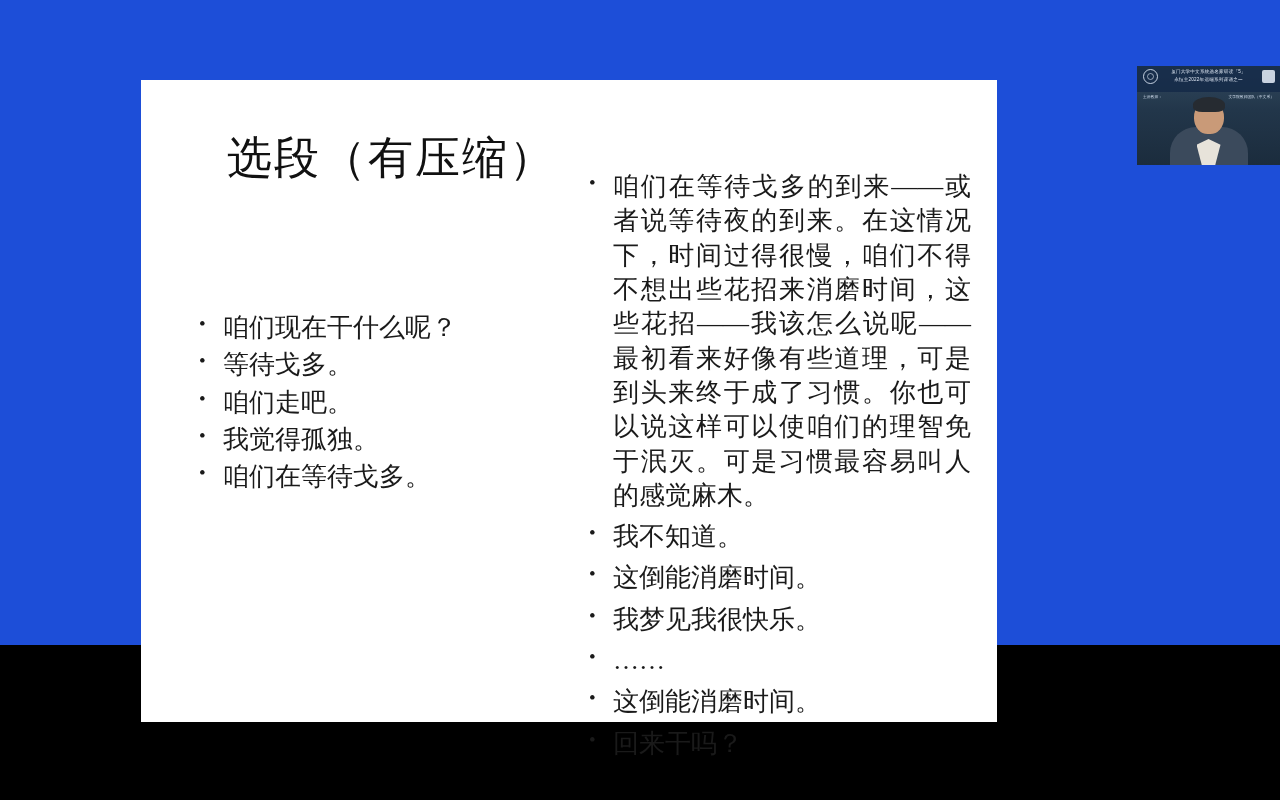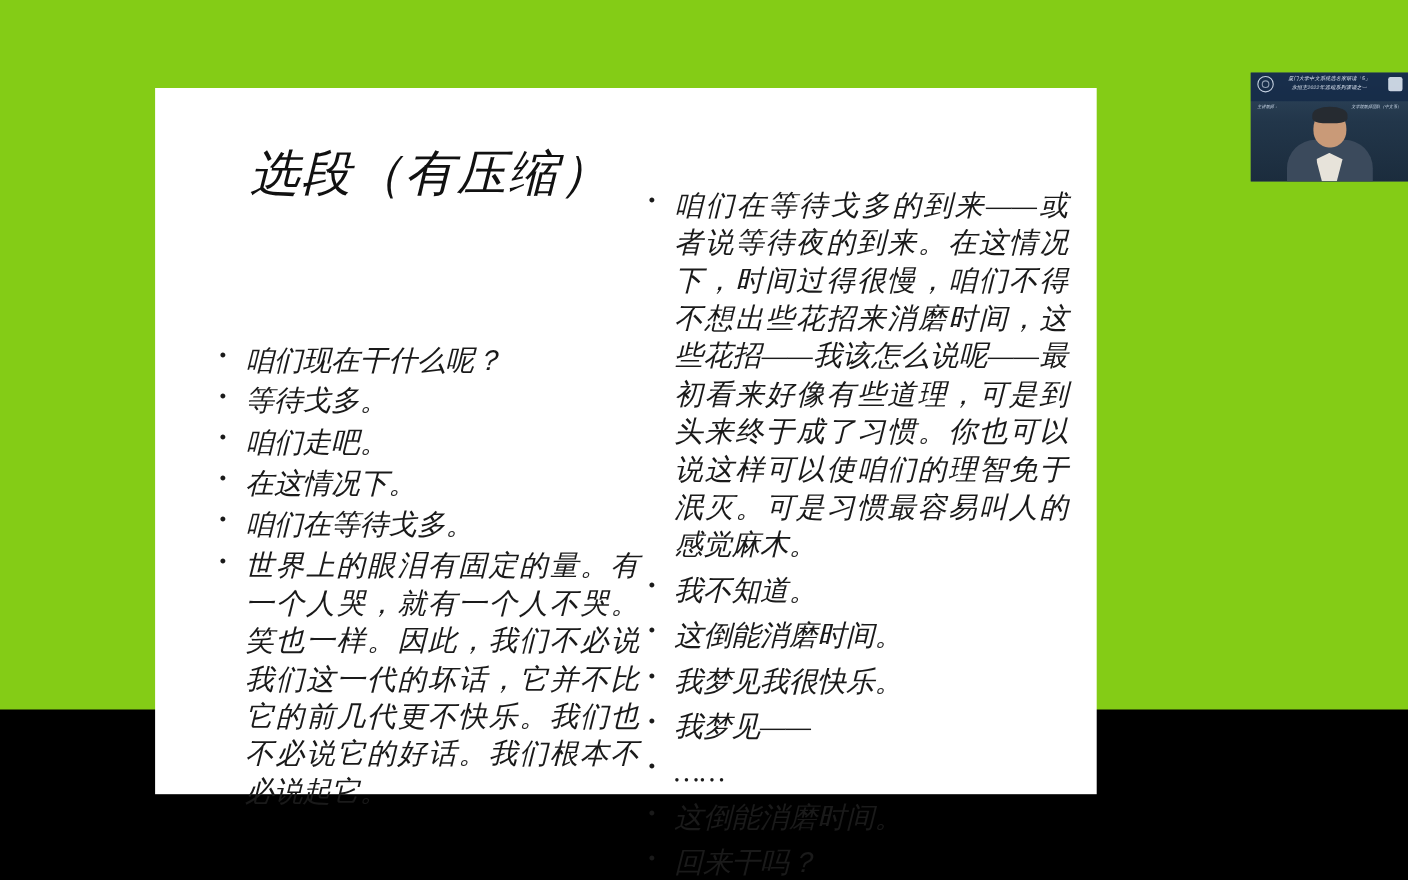--- a/index.html
+++ b/index.html
@@ -9,22 +9,21 @@
     width: 1280px;
     height: 800px;
     overflow: hidden;
     font-family: "Liberation Sans", sans-serif;
   }
 
   #stage {
     position: relative;
     width: 1280px;
     height: 645px;
-    background: #84cc16;
-    font-style: italic;
+    background: #1d4ed8;
   }
 
   
   #slide {
     position: absolute;
     left: 141px;
     top: 80px;
     width: 856px;
     height: 642px;
     background: #ffffff;
@@ -227,33 +226,31 @@
 
   <div id="slide">
 
     <div id="slide-title">选段（有压缩）</div>
 
     <div class="col" id="col-left">
       <ul class="bullets">
         <li>咱们现在干什么呢？</li>
         <li>等待戈多。</li>
         <li>咱们走吧。</li>
-        <li>在这情况下。</li>
+        <li>我觉得孤独。</li>
         <li>咱们在等待戈多。</li>
-        <li class="paragraph">世界上的眼泪有固定的量。有一个人哭，就有一个人不哭。笑也一样。因此，我们不必说我们这一代的坏话，它并不比它的前几代更不快乐。我们也不必说它的好话。我们根本不必说起它。</li>
       </ul>
     </div>
 
     <div class="col" id="col-right">
       <ul class="bullets">
         <li class="paragraph">咱们在等待戈多的到来——或者说等待夜的到来。在这情况下，时间过得很慢，咱们不得不想出些花招来消磨时间，这些花招——我该怎么说呢——最初看来好像有些道理，可是到头来终于成了习惯。你也可以说这样可以使咱们的理智免于泯灭。可是习惯最容易叫人的感觉麻木。</li>
         <li>我不知道。</li>
         <li>这倒能消磨时间。</li>
         <li>我梦见我很快乐。</li>
-        <li>我梦见——</li>
         <li>……</li>
         <li>这倒能消磨时间。</li>
         <li>回来干吗？</li>
       </ul>
     </div>
 
   </div>
 
   <div id="webcam">
     <div class="cam-bg"></div>

